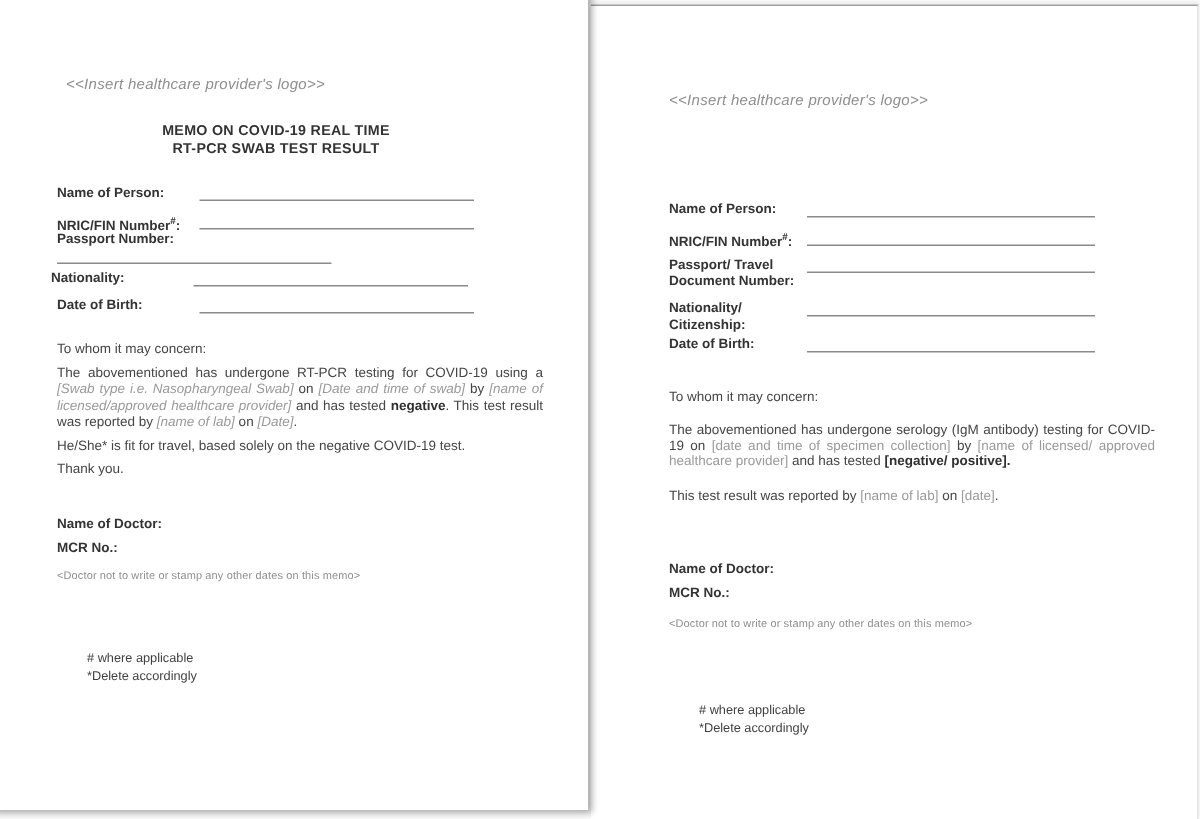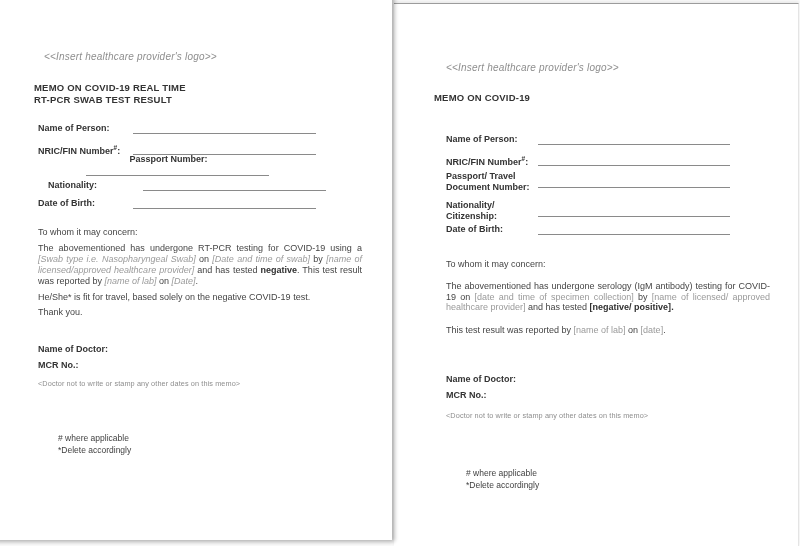--- a/index.html
+++ b/index.html
@@ -18,22 +18,22 @@
     box-shadow:0 -2px 3px rgba(0,0,0,0.07);
     z-index:1;
   }
   .page-left{
     left:-6px;top:-8px;width:398px;height:548px;
     box-shadow:3px 1px 4px rgba(0,0,0,0.22), 1px 3px 4px rgba(0,0,0,0.12);
     z-index:2;
   }
   .abs{position:absolute;}
   .logo{font-size:10px;font-style:italic;color:#8e8e8e;letter-spacing:0.2px;}
-  .title{font-size:9.5px;font-weight:bold;color:#333;line-height:11.5px;letter-spacing:0.2px;}
-  .frow{display:flex;align-items:center;}
+  .title{font-size:9.5px;font-weight:bold;color:#333;text-align:center;line-height:11.5px;letter-spacing:0.2px;}
+  .frow{display:flex;align-items:flex-start;}
   .flabel{font-size:9px;font-weight:bold;color:#333;line-height:11px;}
   .fline{border-bottom:1px solid #8a8a8a;height:10px;}
   .fline-l{width:183px;}
   .fline-r{width:192px;}
   .lblcol-l{width:95px;flex:none;}
   .lblcol-r{width:92px;flex:none;}
   .bodytext{font-size:9px;line-height:11px;color:#454545;text-align:justify;}
   .bodytext-r{font-size:9px;line-height:10.5px;color:#454545;text-align:justify;}
   .plain{font-size:9px;color:#454545;}
   .boldline{font-size:9px;font-weight:bold;color:#333;text-align:right;}
@@ -46,21 +46,20 @@
   .s-g{color:#9a9a9a;}
   .s-sup{font-size:6.5px;vertical-align:super;font-weight:bold;}
 </style>
 </head>
 <body>
 
 <div class="page page-right">
   <div class="abs logo" style="left:52px;top:58px;">&lt;&lt;Insert healthcare provider's logo&gt;&gt;</div>
 
   <div class="abs title" style="left:40px;top:88px;width:320px;">
-    <div>MEMO ON COVID-19</div>
   </div>
 
   <div class="abs frow" style="left:52px;top:130px;width:284px;">
     <div class="flabel lblcol-r"><span class="s-n">Name of Person:</span></div>
     <div class="fline fline-r"></div>
   </div>
   <div class="abs frow" style="left:52px;top:149px;width:284px;">
     <div class="flabel lblcol-r"><span class="s-n">NRIC/FIN Number</span><span class="s-sup">#</span><span class="s-n">:</span></div>
     <div class="fline fline-r"></div>
   </div>
@@ -112,21 +111,21 @@
     <div class="fline fline-l"></div>
   </div>
   <div class="abs frow" style="left:44px;top:150px;width:278px;">
     <div class="flabel lblcol-l"><span class="s-n">NRIC/FIN Number</span><span class="s-sup">#</span><span class="s-n">:</span></div>
     <div class="fline fline-l"></div>
   </div>
   <div class="abs frow" style="left:44px;top:162px;width:278px;flex-direction:column;">
     <div class="flabel lblcol-l"><span class="s-n">Passport Number:</span></div>
     <div class="fline fline-l"></div>
   </div>
-  <div class="abs frow" style="left:54px;top:188px;width:278px;">
+  <div class="abs frow" style="left:40px;top:188px;width:278px;">
     <div class="flabel lblcol-l"><span class="s-n">Nationality:</span></div>
     <div class="fline fline-l"></div>
   </div>
   <div class="abs frow" style="left:44px;top:206px;width:278px;">
     <div class="flabel lblcol-l"><span class="s-n">Date of Birth:</span></div>
     <div class="fline fline-l"></div>
   </div>
 
   <div class="abs plain" style="left:44px;top:235px;">To whom it may concern:</div>
 

